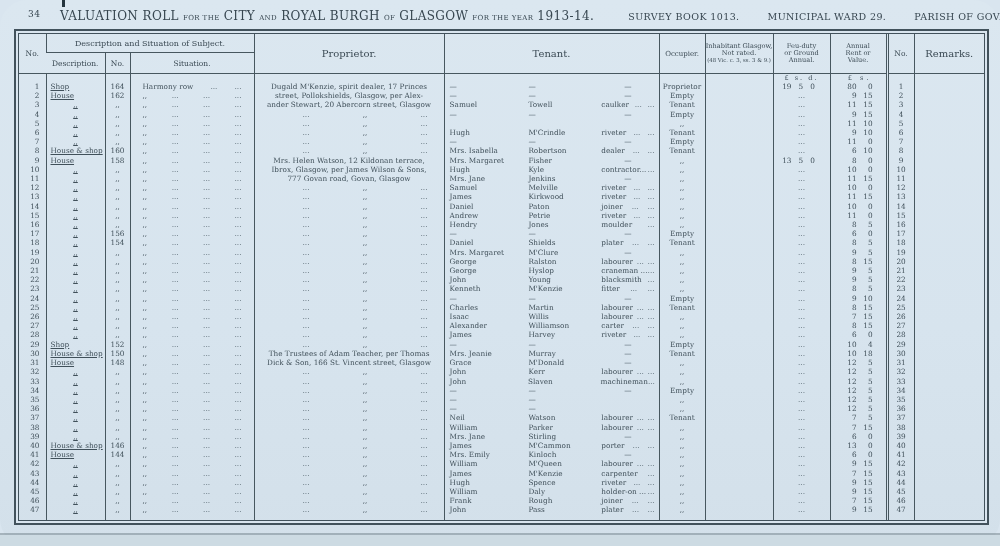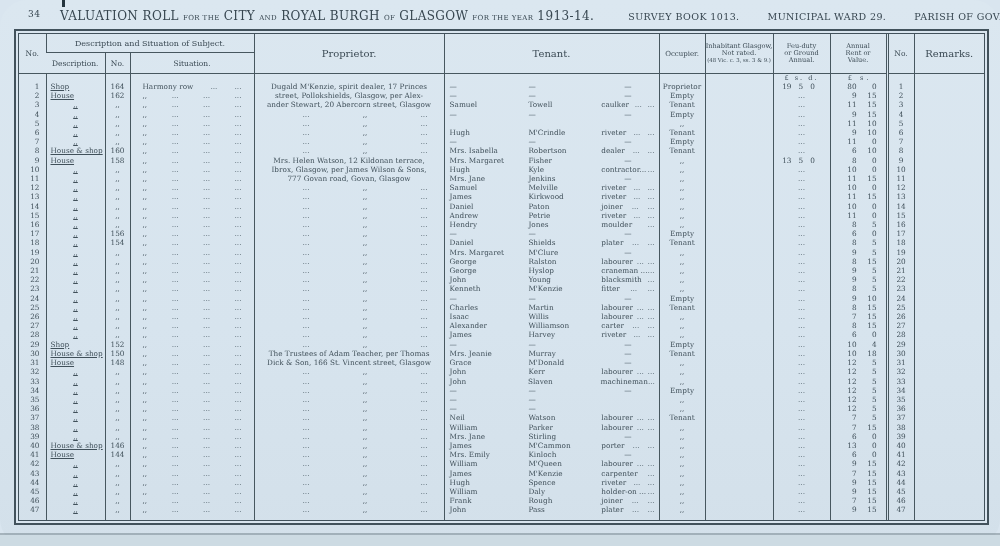--- a/index.html
+++ b/index.html
@@ -73,21 +73,21 @@
   .c-prop.txt{text-align:center;white-space:nowrap;}
   .c-ten .fx{padding:0 4px 0 5px;}
   .tf{width:80px;text-align:left;white-space:nowrap;}
   .tl{width:74px;text-align:left;white-space:nowrap;}
   .job{width:54px;white-space:nowrap;}
   .job .fx{padding:0;}
   .job.dash{text-align:center;}
   .c-occ{text-align:center;white-space:nowrap;}
   .c-feu .fx{justify-content:center;gap:7px;padding-right:6px;}
   .c-feu.dots{text-align:center;}
-  .c-rent .fx{justify-content:space-between;padding-right:9px;}
+  .c-rent .fx{justify-content:flex-start;padding-right:9px;}
   .c-rent .rl{width:26px;text-align:right;}
   .c-rent .rs{width:16px;text-align:right;}
   .dotsp{color:#54646e;}
   tr.filler td{height:auto;}
 </style>
 </head>
 <body>
 
 <div class="page">
   <div class="artifact"></div>

